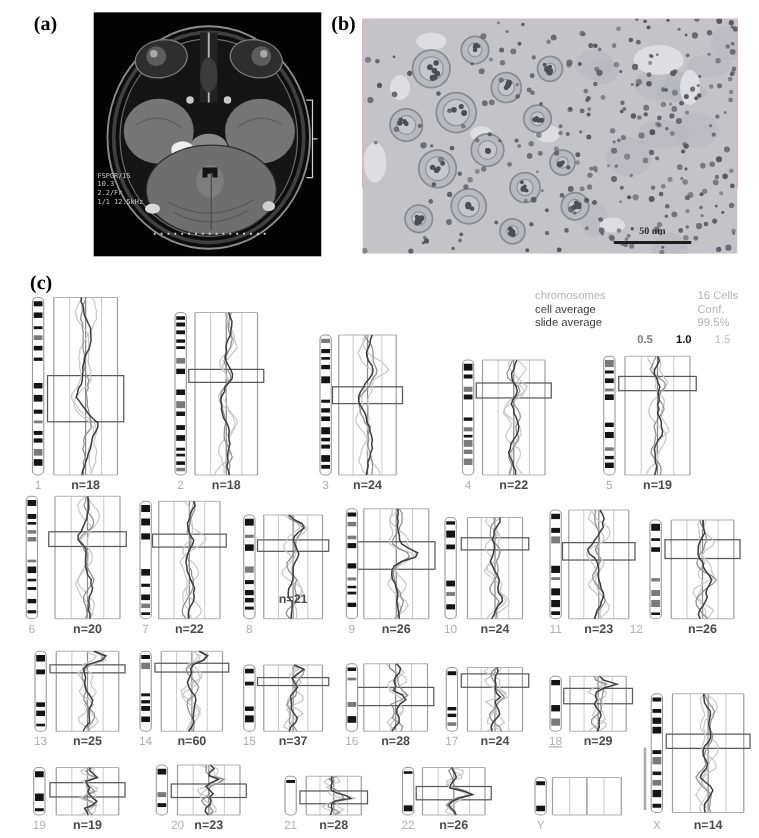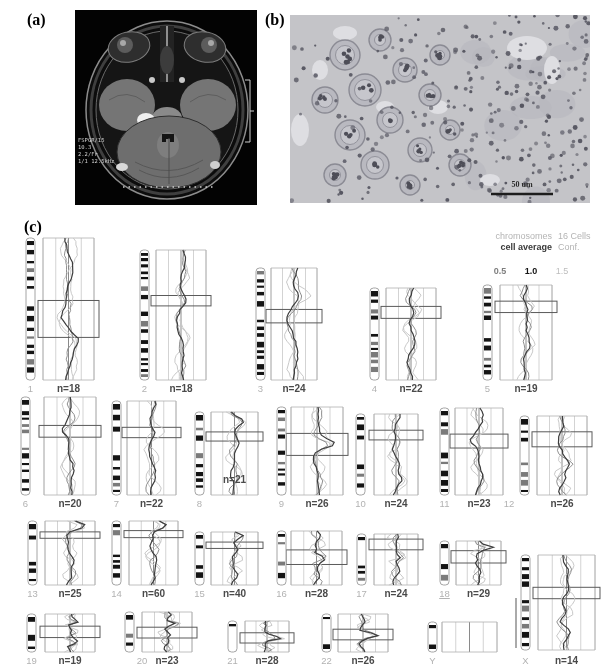--- a/index.html
+++ b/index.html
@@ -8,25 +8,25 @@
   .panel-label{position:absolute;font-family:"Liberation Serif",serif;
     font-weight:bold;font-size:16px;color:#000;}
   #panel-a{position:absolute;left:75px;top:10px;width:182px;height:195px;background:#000;}
   #panel-b{position:absolute;left:290px;top:15px;width:300px;height:136px;background:#ec4899;font-family:Liberation Serif, serif;}
   #cgh-svg{position:absolute;left:0;top:0;}
   #chr-labels{position:absolute;left:0;top:0;width:607px;height:670px;pointer-events:none;}
   .chr-id{position:absolute;width:20px;text-align:center;font-size:9.5px;color:#b2b2b2;}
   .chr-n{position:absolute;width:44px;text-align:center;font-size:10px;font-weight:bold;color:#4a4a4a;}
   .legend{position:absolute;left:428px;top:231px;width:176px;font-size:9px;line-height:11px;}
   .lg-row{display:flex;}
-  .lg-left{width:124px;text-align:right;}
+  .lg-left{width:124px;text-align:left;}
   .lg-right{margin-left:6px;width:42px;text-align:left;}
   .muted{color:#b4b4b4;}
-  .strong{color:#3a3a3a;font-weight:bold;}
-  .scale-tick{position:absolute;top:266px;transform:translateX(-50%);font-size:9px;}
+  .strong{color:#3a3a3a;font-weight:normal;}
+  .scale-tick{position:absolute;top:266px;transform:translateX(-50%);font-size:9px;margin-left:16px;}
   .t0{color:#7e7e7e;font-weight:bold;}
   .t1{color:#151515;font-weight:bold;}
   .t2{color:#bdbdbd;}
 </style>
 </head>
 <body>
 
 <div id="screen">
 
   <div class="panel-label" style="left:27px;top:11px;">(a)</div>
@@ -1042,21 +1042,21 @@
       <div class="chr-n" style="left: 374px; top: 498px;">n=24</div>
       <div class="chr-id" style="left: 434.5px; top: 498px;">11</div>
       <div class="chr-n" style="left: 457px; top: 498px;">n=23</div>
       <div class="chr-id" style="left: 499px; top: 498px;">12</div>
       <div class="chr-n" style="left: 540px; top: 498px;">n=26</div>
       <div class="chr-id" style="left: 22.5px; top: 588px;">13</div>
       <div class="chr-n" style="left: 48px; top: 588px;">n=25</div>
       <div class="chr-id" style="left: 106.5px; top: 588px;">14</div>
       <div class="chr-n" style="left: 131.5px; top: 588px;">n=60</div>
       <div class="chr-id" style="left: 189.5px; top: 588px;">15</div>
-      <div class="chr-n" style="left: 212.5px; top: 588px;">n=40</div>
+      <div class="chr-n" style="left: 212.5px; top: 588px;">n=37</div>
       <div class="chr-id" style="left: 271.5px; top: 588px;">16</div>
       <div class="chr-n" style="left: 294.5px; top: 588px;">n=28</div>
       <div class="chr-id" style="left: 351.5px; top: 588px;">17</div>
       <div class="chr-n" style="left: 374px; top: 588px;">n=24</div>
       <div class="chr-id" style="left: 434.5px; top: 588px; text-decoration: underline;">18</div>
       <div class="chr-n" style="left: 456.5px; top: 588px;">n=29</div>
       <div class="chr-id" style="left: 21.5px; top: 655px;">19</div>
       <div class="chr-n" style="left: 48px; top: 655px;">n=19</div>
       <div class="chr-id" style="left: 132px; top: 655px;">20</div>
       <div class="chr-n" style="left: 145px; top: 655px;">n=23</div>
@@ -1071,18 +1071,22 @@
 
   <div class="legend">
     <div class="lg-row">
       <span class="lg-left muted">chromosomes</span>
       <span class="lg-right muted">16 Cells</span>
     </div>
     <div class="lg-row">
       <span class="lg-left strong">cell average</span>
       <span class="lg-right muted">Conf.</span>
     </div>
+    <div class="lg-row">
+      <span class="lg-left strong">slide average</span>
+      <span class="lg-right muted">99.5%</span>
+    </div>
   </div>
   <span class="scale-tick t0" style="left:500px;">0.5</span>
   <span class="scale-tick t1" style="left:531px;">1.0</span>
   <span class="scale-tick t2" style="left:562px;">1.5</span>
 
 </div>
 
 </body></html>

